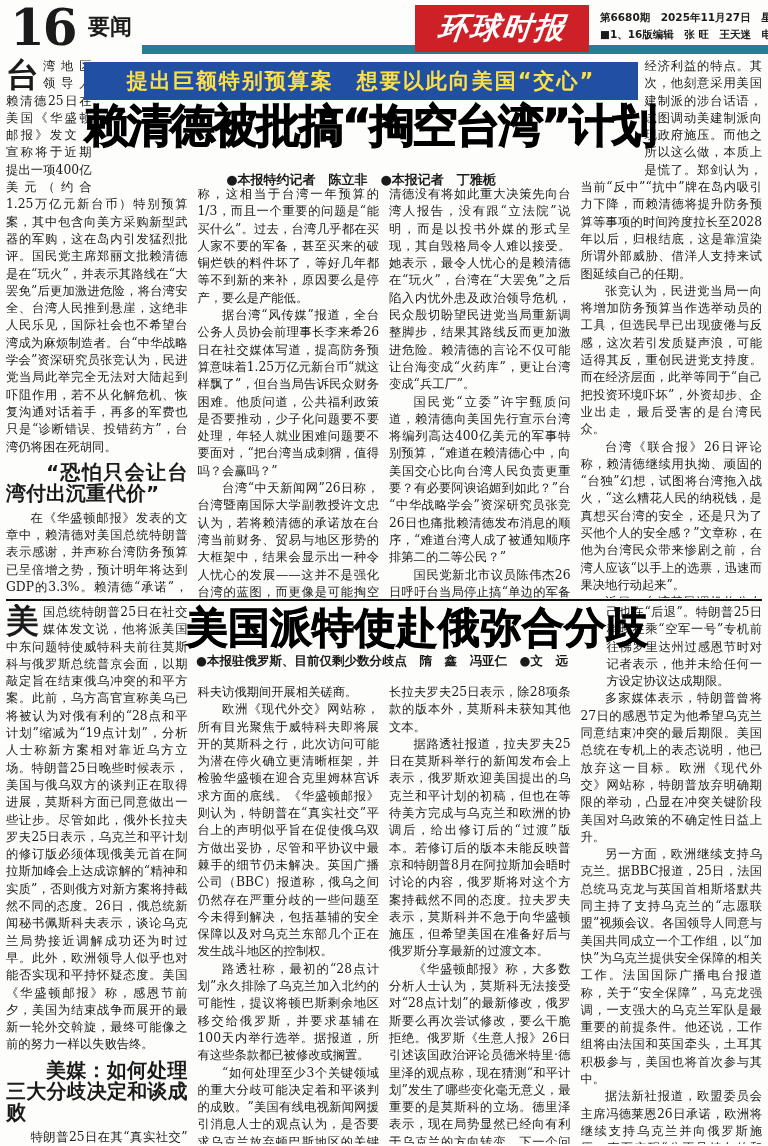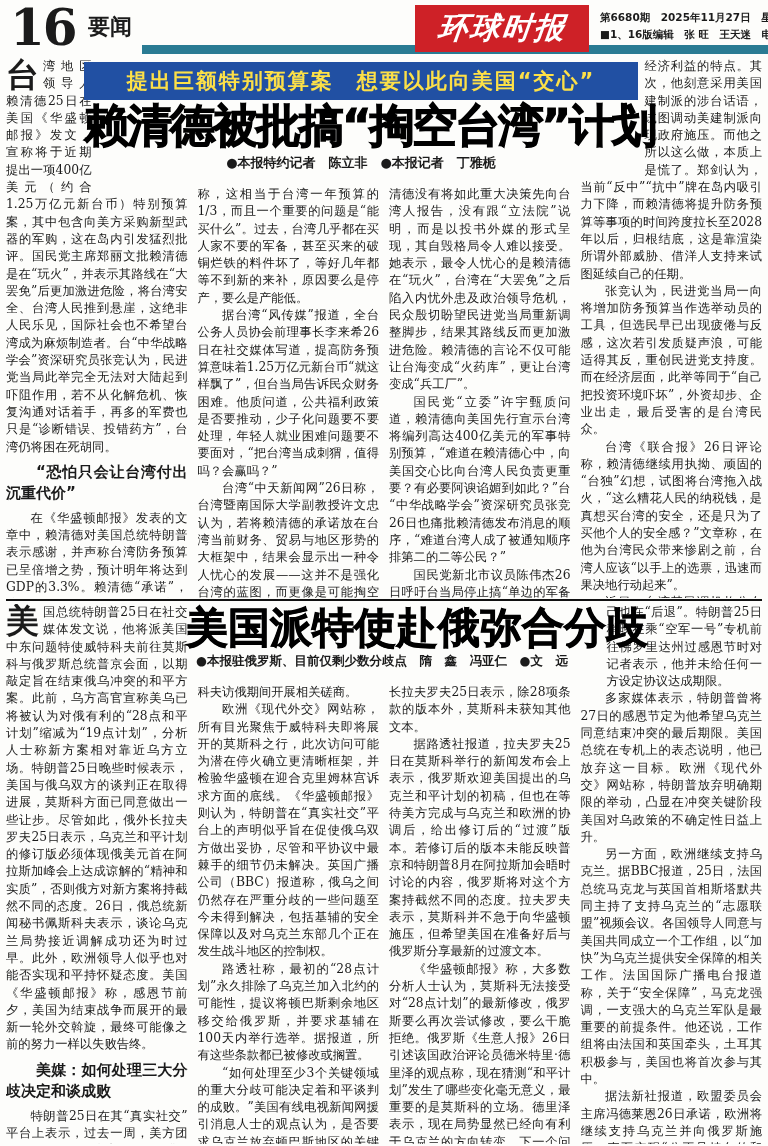--- a/index.html
+++ b/index.html
@@ -20,32 +20,32 @@
   .issue-info{position:absolute;left:600px;top:9px;font-size:10.5px;line-height:17px;font-weight:bold;
               font-family:"DejaVu Sans","Liberation Sans",sans-serif;white-space:nowrap;}
   
   .story{position:relative;padding:0 6px;}
   .story1{height:540px;}
   .story2{height:540px;margin-top:3px;}
   .cols{display:flex;gap:10px;height:100%;}
   .col{flex:1;overflow:hidden;font-size:12.3px;line-height:17.3px;text-align:justify;}
   .col p{margin:0;text-indent:2em;}
   .col p.cont{text-indent:0;}
-  .sub{font-family:"DejaVu Sans","Liberation Sans",sans-serif;font-weight:bold;font-size:15px;
+  .sub{font-family:"DejaVu Sans","Liberation Sans",sans-serif;font-weight:bold;font-size:20px;
        line-height:21px;margin:6px 0;text-indent:2em;}
   .dropcap{float:left;font-size:33px;line-height:30px;font-weight:bold;margin:2px 4px 0 0;
            font-family:"DejaVu Sans","Liberation Sans",sans-serif;}
   
   .s1-head{position:absolute;left:84px;top:4px;width:554px;z-index:2;text-align:center;}
   .kicker{background:#2150a3;color:#fde047;font-size:21px;font-weight:bold;letter-spacing:2px;
           padding:5px 0;font-family:"DejaVu Sans","Liberation Sans",sans-serif;}
   .headline1{font-size:45px;line-height:52px;font-weight:bold;letter-spacing:-2px;white-space:nowrap;
              font-family:"DejaVu Sans","Liberation Sans",sans-serif;color:#000;text-align:center;
              -webkit-text-stroke:1.2px #000;}
-  .byline{font-size:13px;font-weight:bold;margin-top:2px;}
+  .byline{font-size:13px;font-weight:bold;margin-top:19px;}
   .sp-r{float:right;width:96px;height:126px;}
   .pt1{padding-top:128px;}
   .sp-l{float:left;width:64px;height:110px;}
   
   .divider{height:2px;background:#111;margin:1px 6px 0 6px;}
   
   .s2-head{position:absolute;left:186px;top:4px;width:392px;z-index:2;text-align:center;}
   .headline2{font-size:42px;line-height:40px;font-weight:bold;letter-spacing:0;white-space:nowrap;
              font-family:"DejaVu Sans","Liberation Sans",sans-serif;color:#000000;
              -webkit-text-stroke:0.8px #000;}

